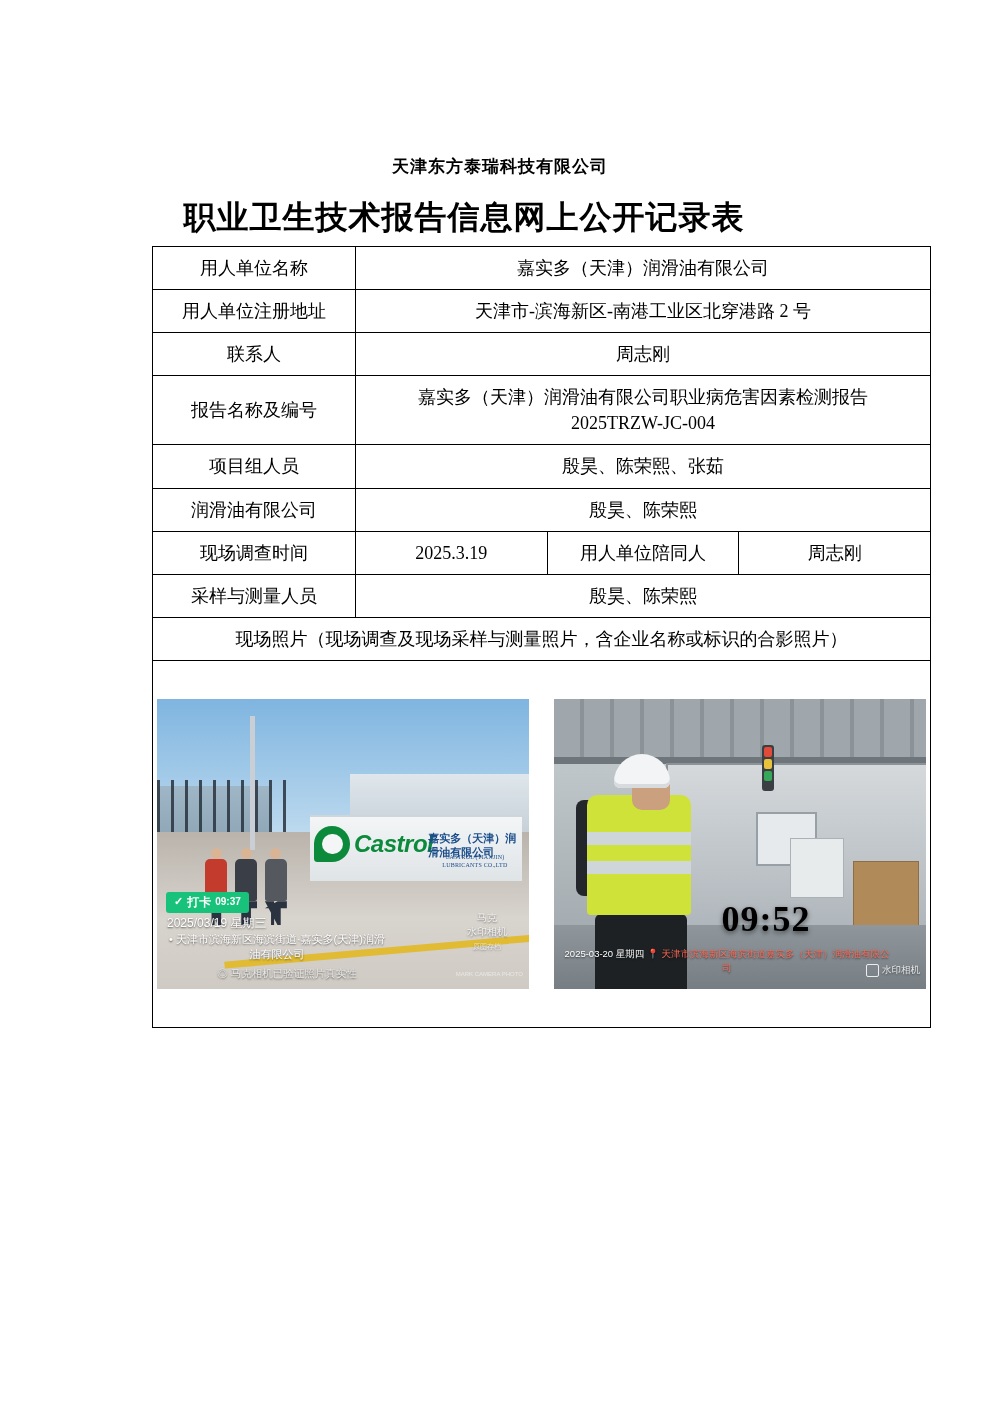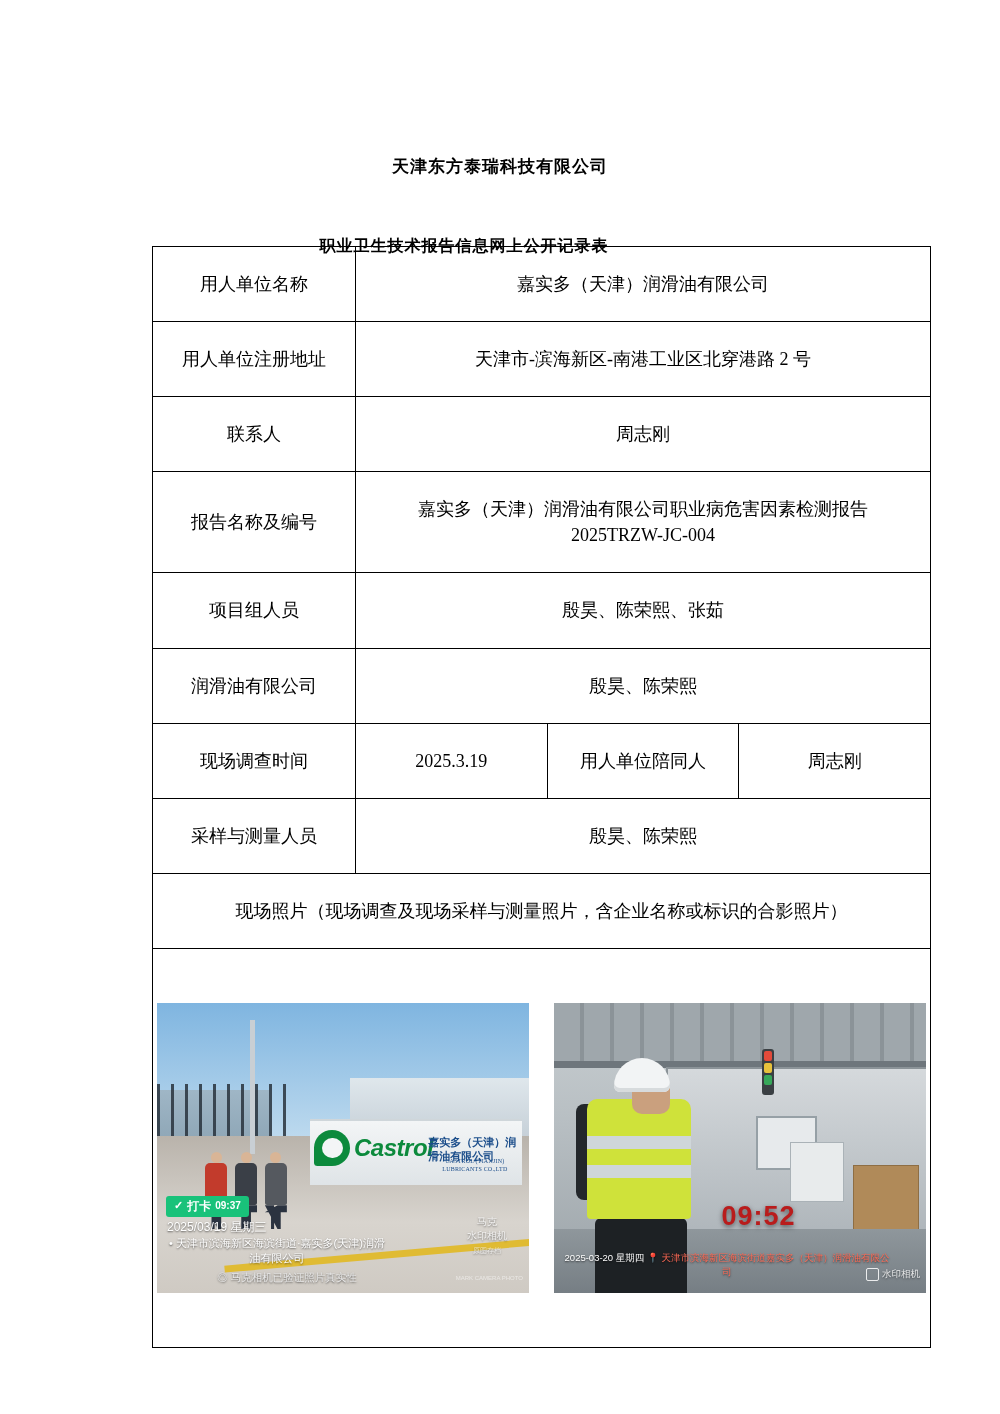--- a/index.html
+++ b/index.html
@@ -46,39 +46,38 @@
     font-size: 17px;
     font-weight: bold;
     letter-spacing: 1px;
   }
   .title2 {
     position: absolute;
     top: 196px;
     left: 0;
     width: 928px;
     text-align: center;
-    font-size: 16px;
+    font-size: 32px;
     font-weight: bold;
     letter-spacing: 1px;
-    margin-top: 40px;
   }
   table.main {
     position: absolute;
     top: 246px;
     left: 152px;
     width: 760px;
     border-collapse: collapse;
     table-layout: fixed;
   }
   table.main td {
     border: 1px solid #000000;
     font-size: 18px;
     text-align: center;
     vertical-align: middle;
-    padding: 24px 4px;
+    padding: 8px 4px;
     line-height: 1.45;
   }
   td.label {
     width: 194px;
   }
   td.value {
     width: 566px;
   }
   td.val-a { width: 222px; }
   td.val-b { width: 208px; }
@@ -297,22 +296,22 @@
   .p2-worker-arm2 {
     position: absolute; left: 27%; top: 35%; width: 22px; height: 92px;
     background: #23272b; border-radius: 8px;
   }
   .p2-worker-legs {
     position: absolute; left: 11%; top: 74%; width: 92px; height: 26%;
     background: #1d2124; border-radius: 6px 6px 0 0;
   }
   .p2-time {
     position: absolute; left: 45%; top: 67%;
-    color: #b91c1c; font-size: 27px; font-weight: bold; letter-spacing: 1px;
-    font-family: Liberation Sans, sans-serif;
+    color: #000000; font-size: 36px; font-weight: bold; letter-spacing: 1px;
+    font-family: Liberation Serif, serif;
     text-shadow: 0 2px 5px rgba(0,0,0,.55);
   }
   .p2-caption {
     position: absolute; left: 8px; bottom: 14px; width: 330px;
     font-size: 9.5px; line-height: 1.45;
     font-family: "Liberation Sans", sans-serif;
     color: #ffffff; text-shadow: 0 1px 2px rgba(0,0,0,.65);
   }
   .p2-caption .red { color: #ff6a55; }
   .p2-wm {

